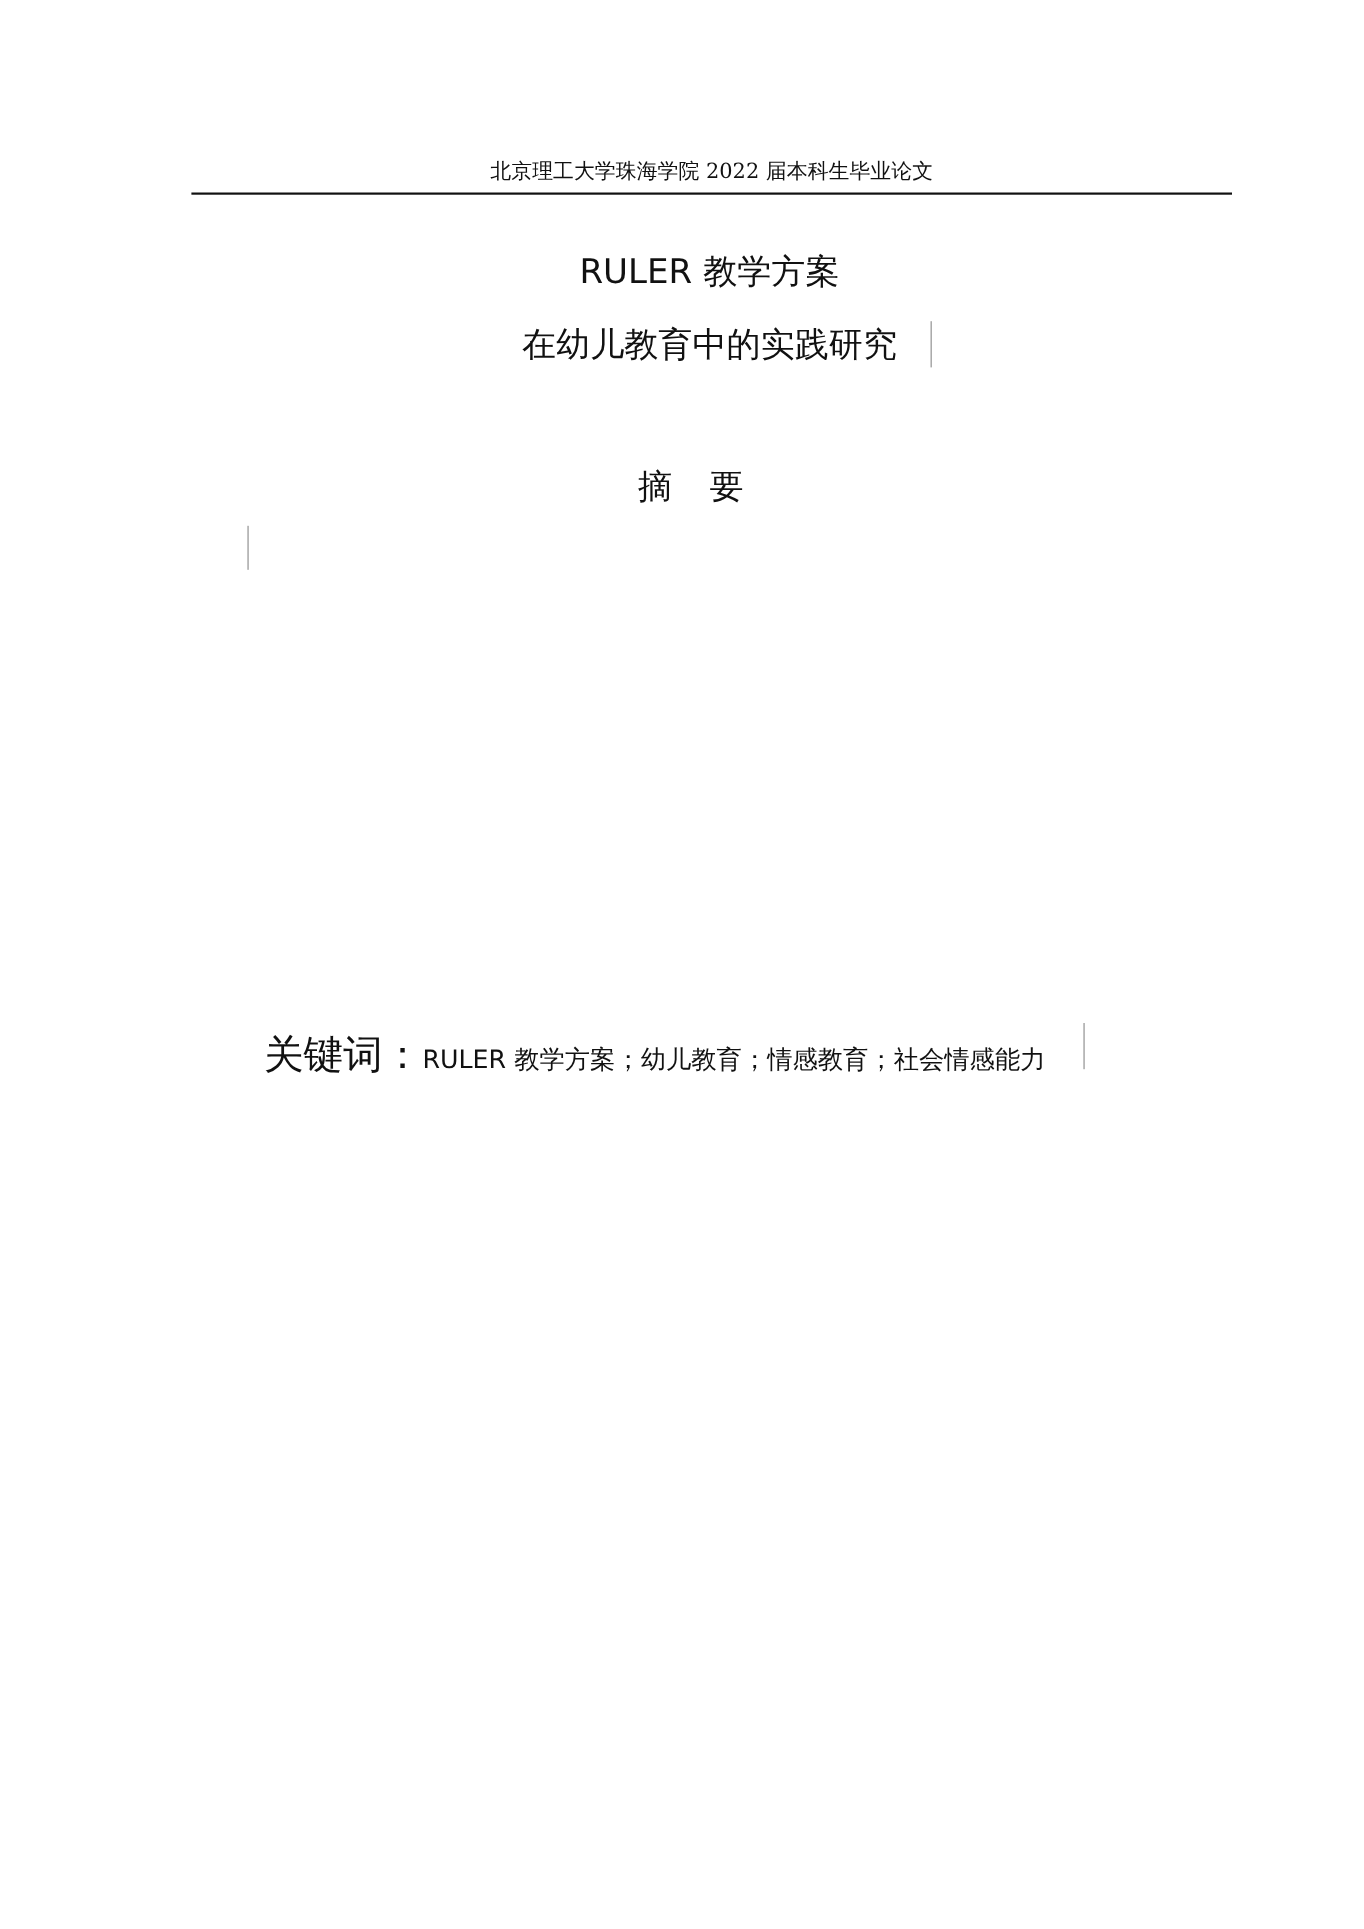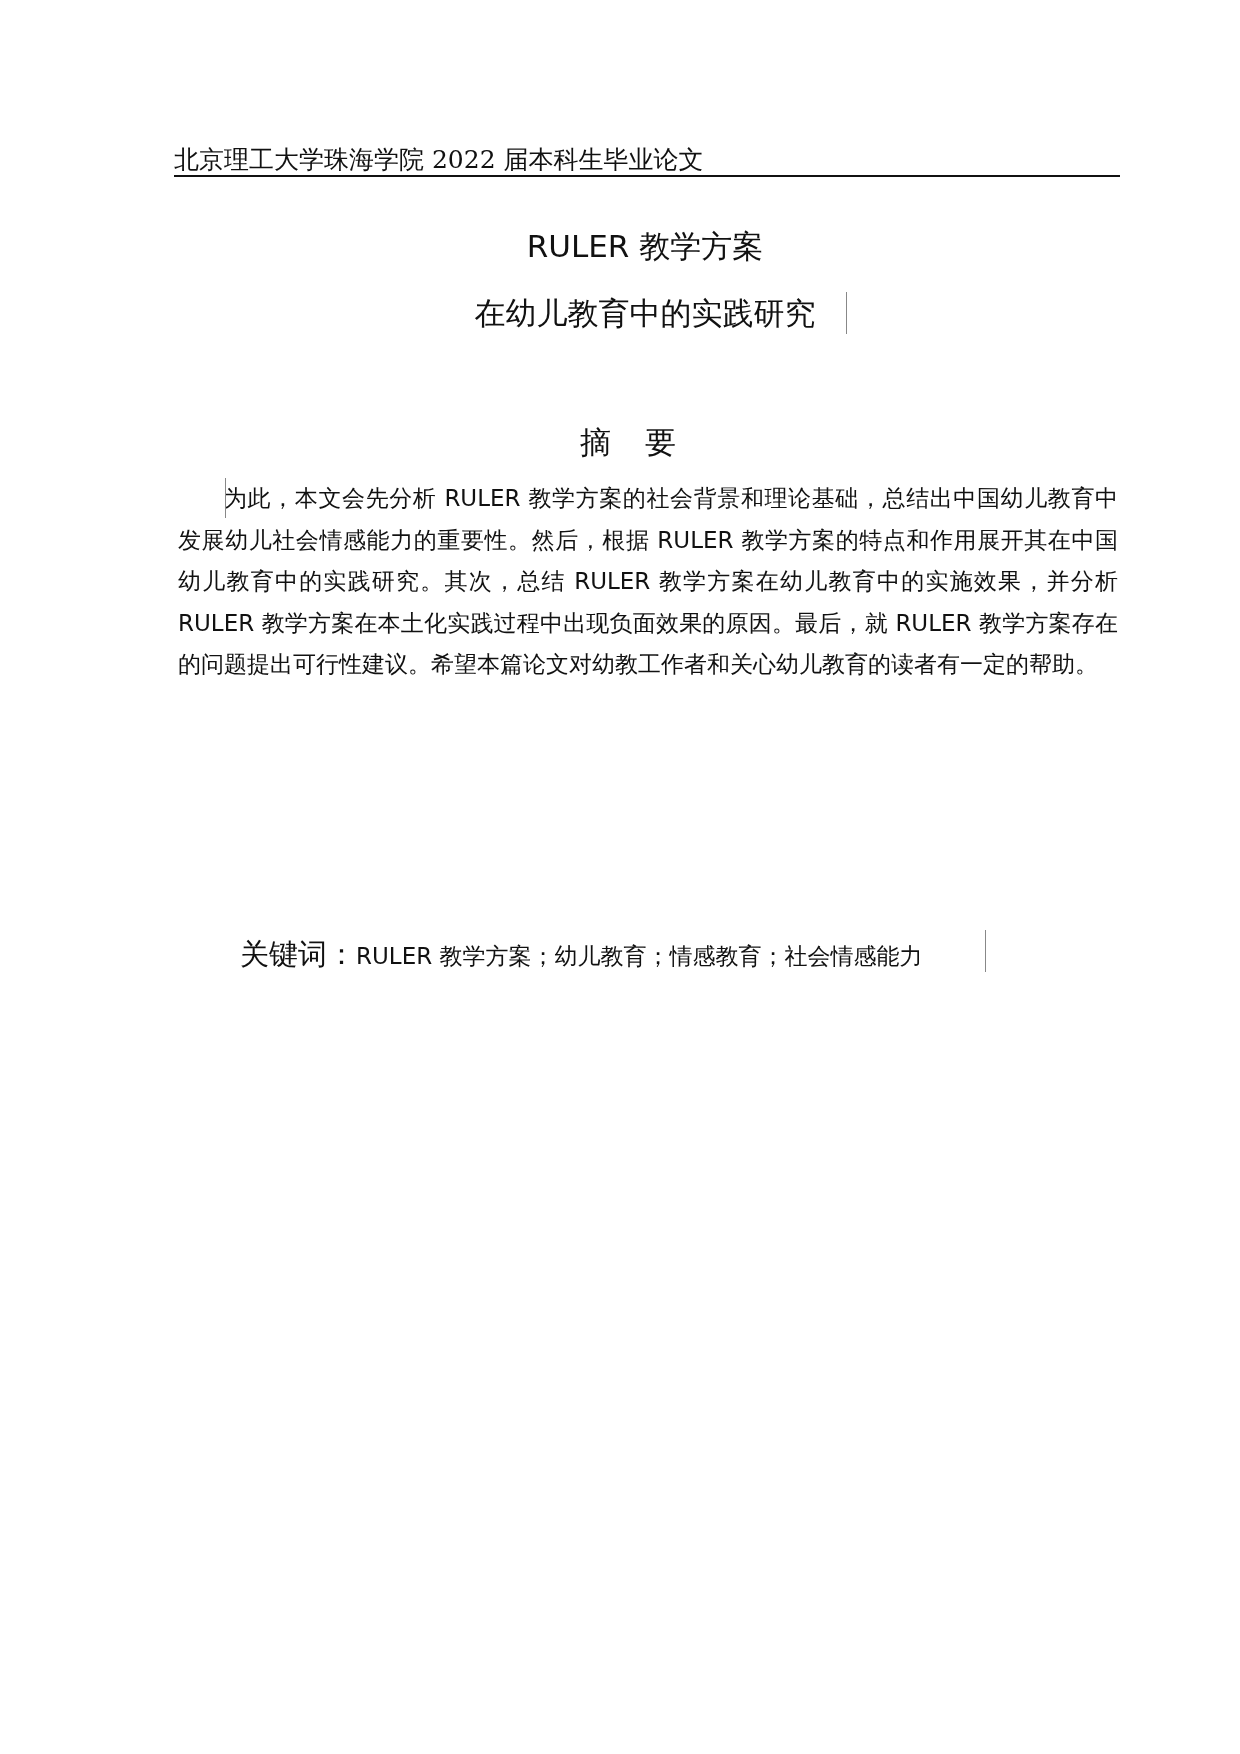--- a/index.html
+++ b/index.html
@@ -1,41 +1,40 @@
 <!DOCTYPE html>
 <html><head>
 <meta charset="utf-8">
 <style>
   html, body { margin: 0; padding: 0; background: #ffffff; }
   body { width: 1240px; height: 1754px; position: relative; overflow: hidden; color: #111; font-family: "DejaVu Sans", sans-serif; }
-  .header { position: absolute; left: 174px; width: 946px; top: 143px; font-family: "DejaVu Serif", serif; font-size: 25px; color: #111; letter-spacing: 0px; }
+  .header { position: absolute; left: 174px; width: 946px; top: 143px; text-align: center; font-family: "DejaVu Serif", serif; font-size: 19px; color: #111; letter-spacing: 0px; }
   .header-rule { position: absolute; left: 174px; width: 946px; top: 175px; height: 2px; background: #111; }
   .title1 { position: absolute; left: 0; width: 1290px; top: 226px; text-align: center; font-size: 31px; }
   .title2 { position: absolute; left: 0; width: 1290px; top: 293px; text-align: center; font-size: 31px; }
   .cursor-bar { position: absolute; width: 1px; background: #888; }
   .abs-heading { position: absolute; left: 0; width: 1290px; top: 422px; text-align: center; font-size: 31px; letter-spacing: 34px; }
   .body-text { position: absolute; left: 178px; width: 940px; top: 478px; font-size: 23px; line-height: 41.5px; text-align: justify; }
   .body-text p { margin: 0; text-indent: 2em; }
   .body-text p + p { margin-top: 4px; }
   .keywords { position: absolute; left: 240px; top: 935px; font-size: 23px; white-space: nowrap; }
-  .kw-label { font-size: 29px; margin-top: 18px; }
+  .kw-label { font-size: 36px; margin-top: 18px; }
 </style>
 </head>
 <body>
 
 <div class="header">北京理工大学珠海学院 2022 届本科生毕业论文</div>
 <div class="header-rule"></div>
 
 <div class="title1">RULER 教学方案</div>
 <div class="title2">在幼儿教育中的实践研究</div>
 <div class="cursor-bar" style="left:846px; top:292px; height:42px;"></div>
 
 <div class="abs-heading">摘要</div>
 
 <div class="body-text">
-  <p>为此，本文会先分析 RULER 教学方案的社会背景和理论基础，总结出中国幼儿教育中发展幼儿社会情感能力的重要性。然后，根据 RULER 教学方案的特点和作用展开其在中国幼儿教育中的实践研究。其次，总结 RULER 教学方案在幼儿教育中的实施效果，并分析 RULER 教学方案在本土化实践过程中出现负面效果的原因。最后，就 RULER 教学方案存在的问题提出可行性建议。希望本篇论文对幼教工作者和关心幼儿教育的读者有一定的帮助。</p>
 </div>
 <div class="cursor-bar" style="left:225px; top:478px; height:40px;"></div>
 
 <div class="keywords">
   <span class="kw-label">关键词：</span><span>RULER 教学方案；幼儿教育；情感教育；社会情感能力</span>
 </div>
 <div class="cursor-bar" style="left:985px; top:930px; height:42px;"></div>
 
 </body></html>

